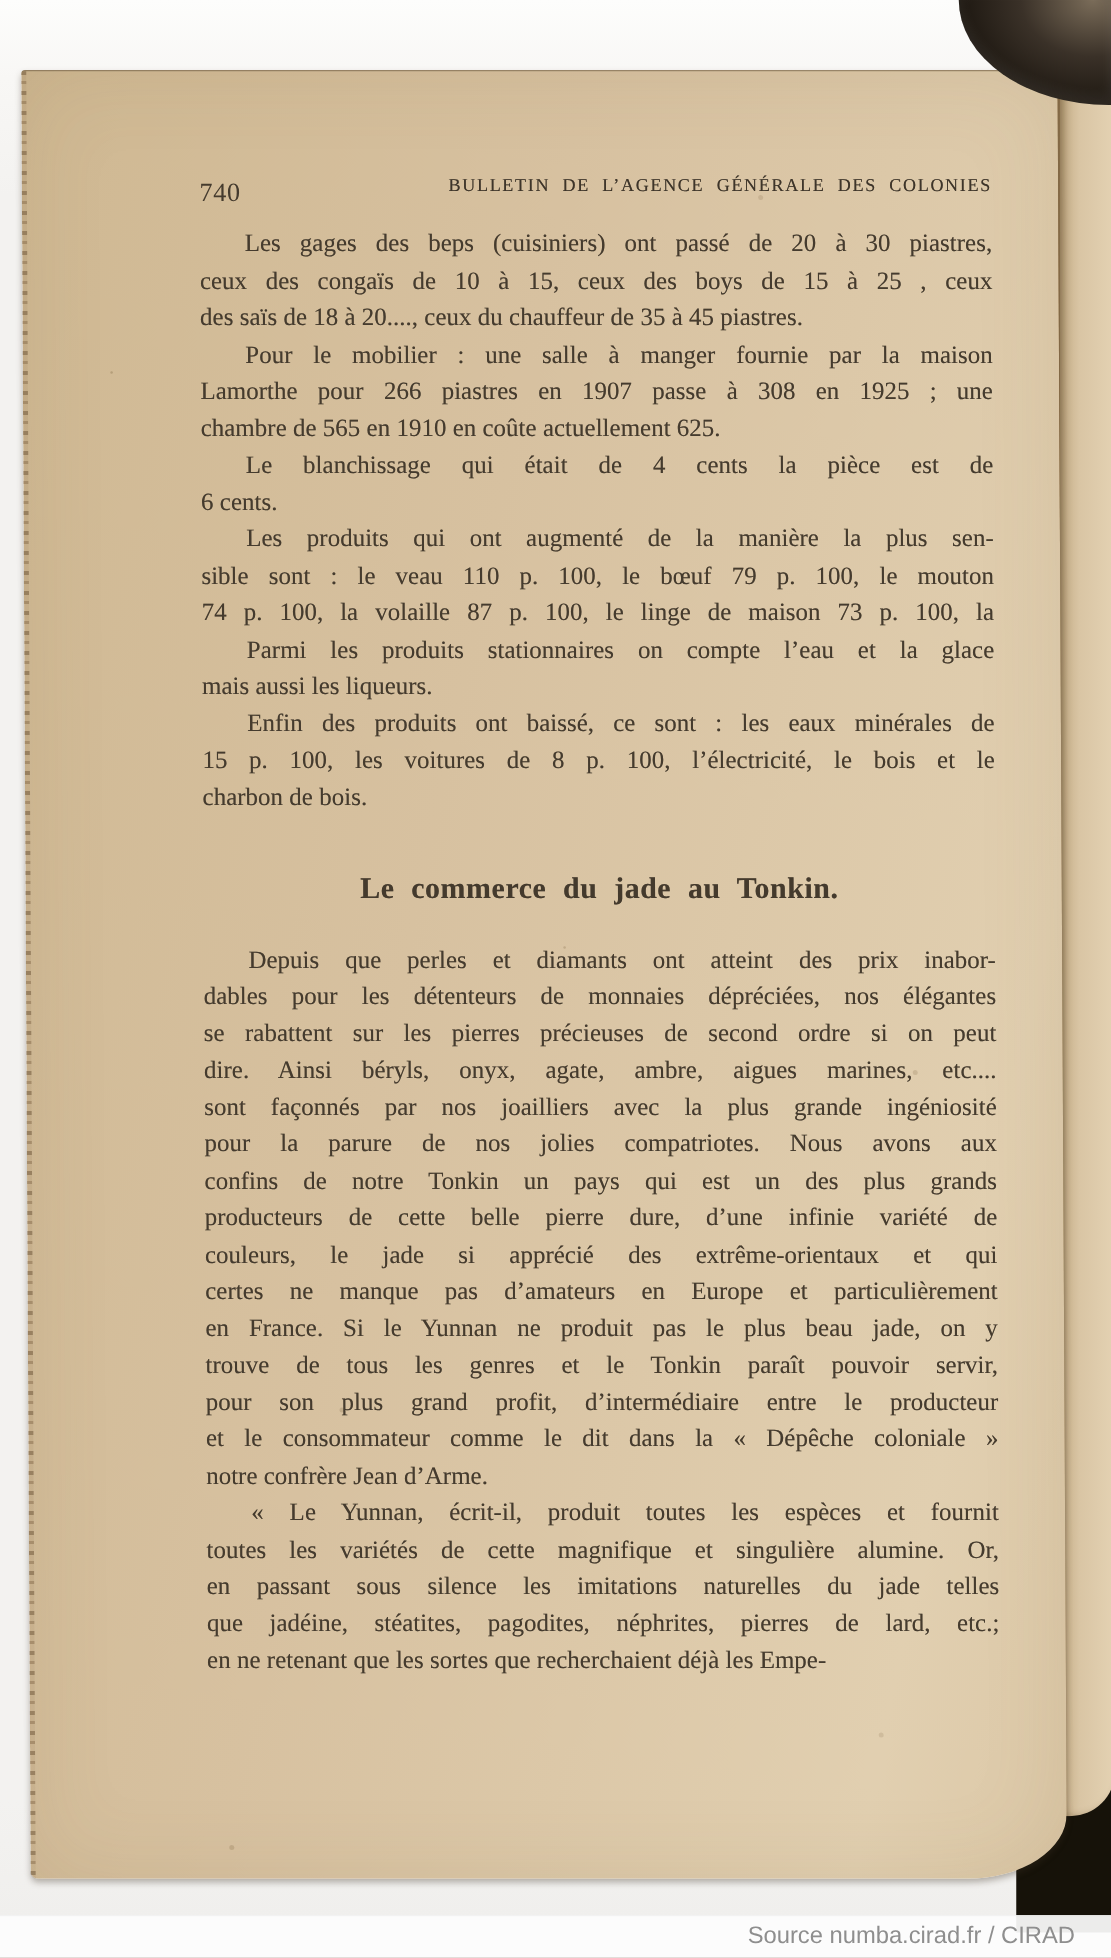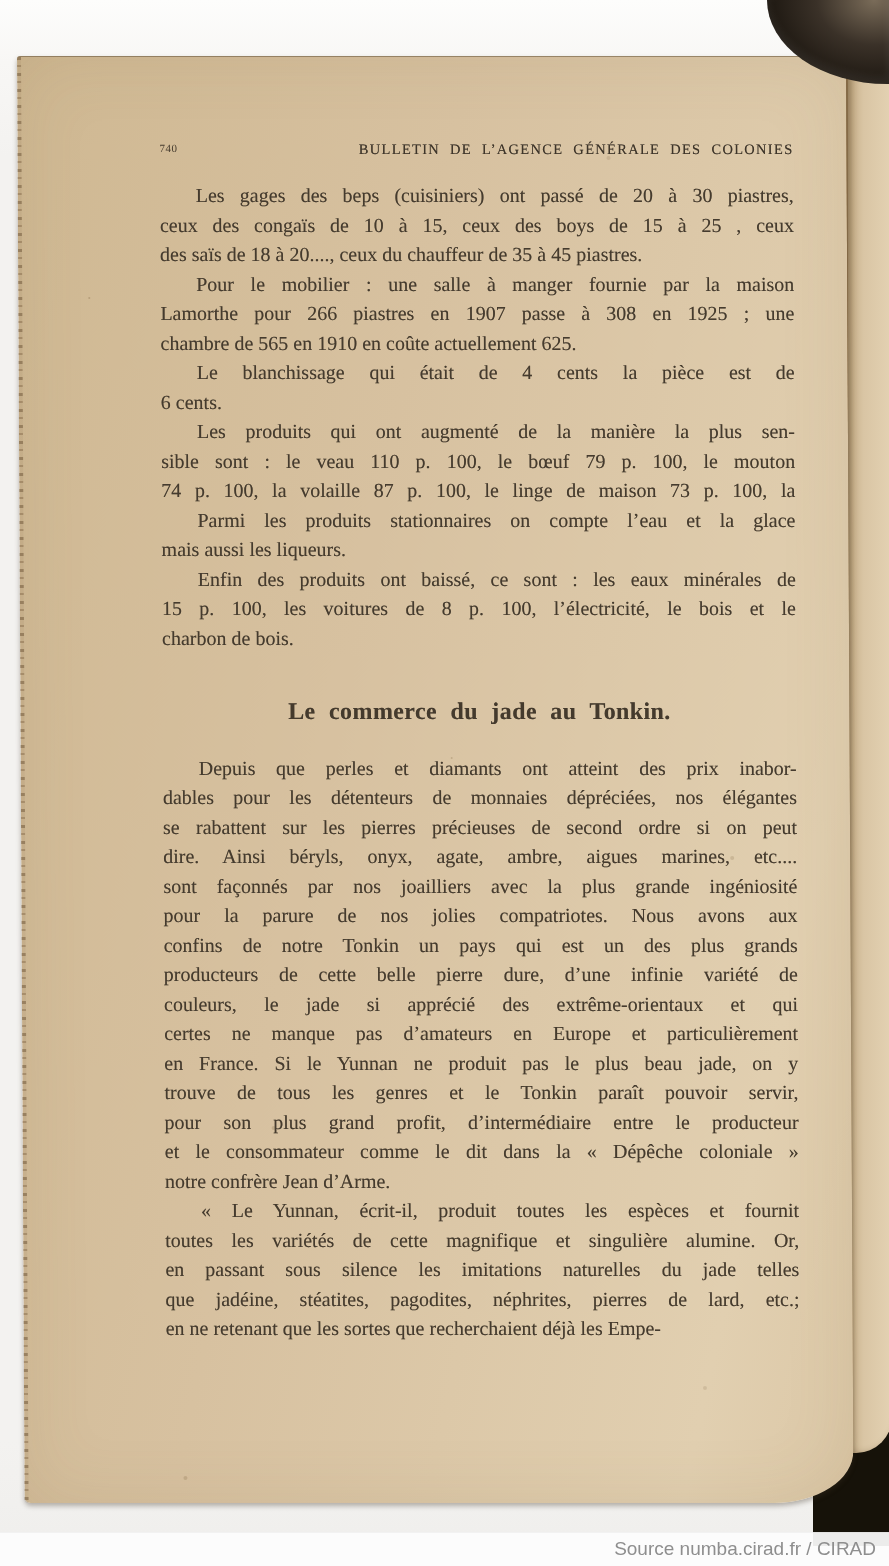--- a/index.html
+++ b/index.html
@@ -61,21 +61,21 @@
     position:absolute;left:70px;top:240px;width:2px;height:2px;border-radius:50%;
     background:rgba(120,95,60,.30);
     box-shadow:180px 830px 0 1px rgba(120,95,60,.22),
                520px -140px 0 1px rgba(120,95,60,.18),
                640px 560px 0 1px rgba(120,95,60,.20),
                90px 1180px 0 1px rgba(120,95,60,.22),
                360px 460px 0 0 rgba(120,95,60,.25),
                610px 1090px 0 1px rgba(120,95,60,.16);
   }
   .page-header{position:absolute;left:142px;top:84px;width:634px;height:24px;color:var(--ink);}
-  .pagenum{position:absolute;left:0;top:1px;font-size:11px;letter-spacing:.5px;}
+  .pagenum{position:absolute;left:0;top:1px;font-size:21px;letter-spacing:.5px;}
   .headtitle{
     display:block;text-align:right;font-weight:400;font-size:14.5px;
     letter-spacing:1.3px;word-spacing:5px;color:#3e352a;
     text-shadow:0 0 .4px rgba(62,53,42,.6);
   }
   .textcol{
     position:absolute;left:142px;top:124px;width:634px;
     font-size:20px;line-height:29.5px;color:var(--ink);
     text-shadow:0 0 .4px rgba(69,59,46,.45);
   }
@@ -84,21 +84,21 @@
   .tline.last{text-align-last:left;}
   .para .tline:first-child{text-indent:36px;}
   .sechead{
     margin:44px 0 27px 0;text-align:center;font-size:24px;font-weight:700;
     letter-spacing:.4px;word-spacing:7px;color:#443a2d;
   }
   
   .wmbar{
     position:absolute;left:0;bottom:0;width:100%;height:34px;z-index:6;
     background:rgba(253,253,253,.93);border-top:1px solid rgba(0,0,0,.04);
-    box-sizing:border-box;text-align:right;padding-right:13px;
+    box-sizing:border-box;text-align:right;padding-right:29px;
     font-family:"Liberation Sans","DejaVu Sans",sans-serif;
     font-size:19px;line-height:32px;color:var(--wm-text);
   }
 </style>
 </head>
 <body>
 
 <div class="scene">
   <div class="binding-top"></div>
   <div class="page-strip"></div>

